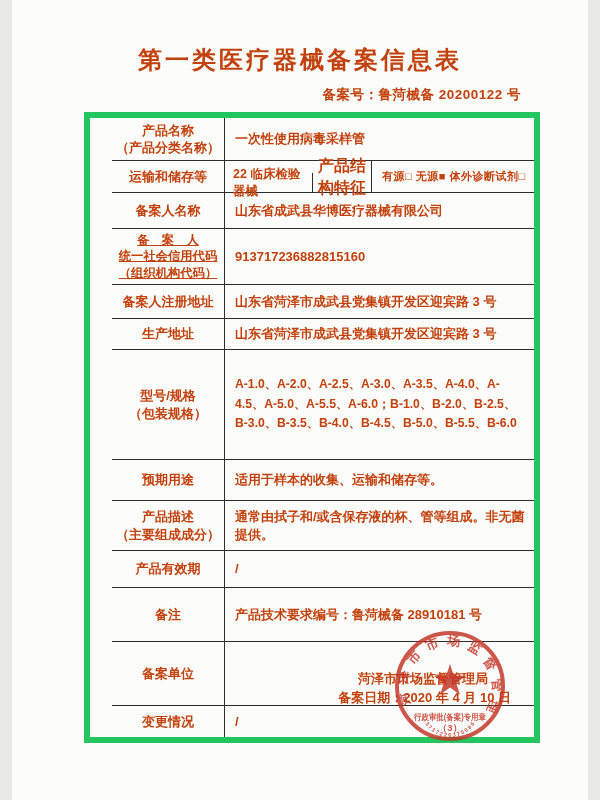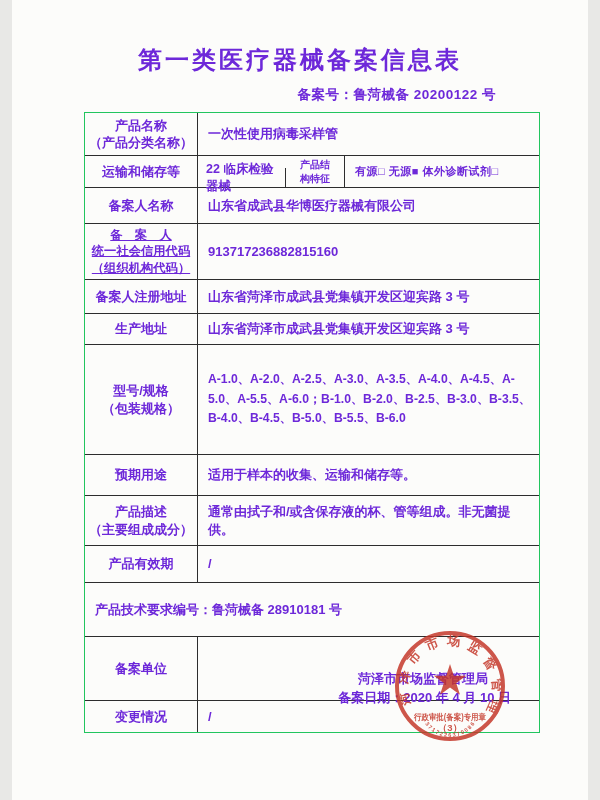--- a/index.html
+++ b/index.html
@@ -1,32 +1,32 @@
 <!DOCTYPE html>
 <html><head>
 <meta charset="utf-8">
 <style>
   html,body{margin:0;padding:0;background:#e8e8e6;}
   .page{
     position:relative;width:576px;height:800px;margin:0 auto;
     background:#fcfcfa;overflow:hidden;
-    font-family:"Liberation Sans","DejaVu Sans",sans-serif;color:#6d28d9;
+    font-family:"Liberation Sans","DejaVu Sans",sans-serif;color:#c2410c;
   }
   .title{
     position:absolute;top:44px;left:0;width:100%;text-align:center;
     font-size:24px;font-weight:700;letter-spacing:3px;
   }
   .record-no{
-    position:absolute;top:86px;right:92px;
+    position:absolute;top:86px;right:67px;
     font-size:13.5px;font-weight:700;letter-spacing:.5px;
   }
   .reg-table{
     position:absolute;left:72px;top:112px;width:456px;
-    border:1px solid #22c55e;box-sizing:border-box;
-    display:flex;flex-direction:column;
+    border:6px solid #22c55e;box-sizing:border-box;
+    display:flex;flex-direction:column;padding-left:22px;
   }
   .row{display:flex;border-bottom:1px solid #2d2d2d;box-sizing:border-box;flex:0 0 auto;}
   .row:last-child{border-bottom:none;}
   .r1{height:43px}.r2{height:32px}.r3{height:36px}.r4{height:56px}
   .r5{height:34px}.r6{height:31px}.r7{height:110px}.r8{height:50px}
   .r9{height:41px}.r10{height:37px}.r11{height:54px}.r12{height:64px}.r13{height:31px}
   .cell{
     box-sizing:border-box;display:flex;align-items:center;
     font-weight:700;font-size:13px;line-height:1.32;white-space:pre-line;
   }
@@ -38,21 +38,21 @@
   .value{
     flex:1 1 auto;justify-content:flex-start;text-align:left;
     padding:2px 8px 2px 10px;
   }
   .sub-value{
     flex:0 0 88px;border-right:1px solid #2d2d2d;
     padding:1px 2px 1px 8px;font-size:12.5px;margin-top:12px;
   }
   .sub-label{
     flex:0 0 59px;border-right:1px solid #2d2d2d;
-    justify-content:center;text-align:center;font-size:10px;
+    justify-content:center;text-align:center;font-size:16px;
   }
   .checks{font-size:11px;letter-spacing:.5px;}
   .models{font-size:12.2px;line-height:1.62;padding-right:6px;}
   .authority-line{
     position:absolute;top:670px;right:100px;
     font-size:13px;font-weight:700;z-index:2;
   }
   .date-line{
     position:absolute;top:689px;right:77px;
     font-size:13px;font-weight:700;z-index:2;margin-left:44px;
@@ -121,20 +121,21 @@
 （主要组成成分）</div>
       <div class="cell value">通常由拭子和/或含保存液的杯、管等组成。非无菌提供。</div>
     </div>
 
     <div class="row r10">
       <div class="cell label">产品有效期</div>
       <div class="cell value">/</div>
     </div>
 
     <div class="row r11">
+      <div class="cell label">备注</div>
       <div class="cell value">产品技术要求编号：鲁菏械备 28910181 号</div>
     </div>
 
     <div class="row r12">
       <div class="cell label">备案单位</div>
       <div class="cell value"></div>
     </div>
 
     <div class="row r13">
       <div class="cell label">变更情况</div>

